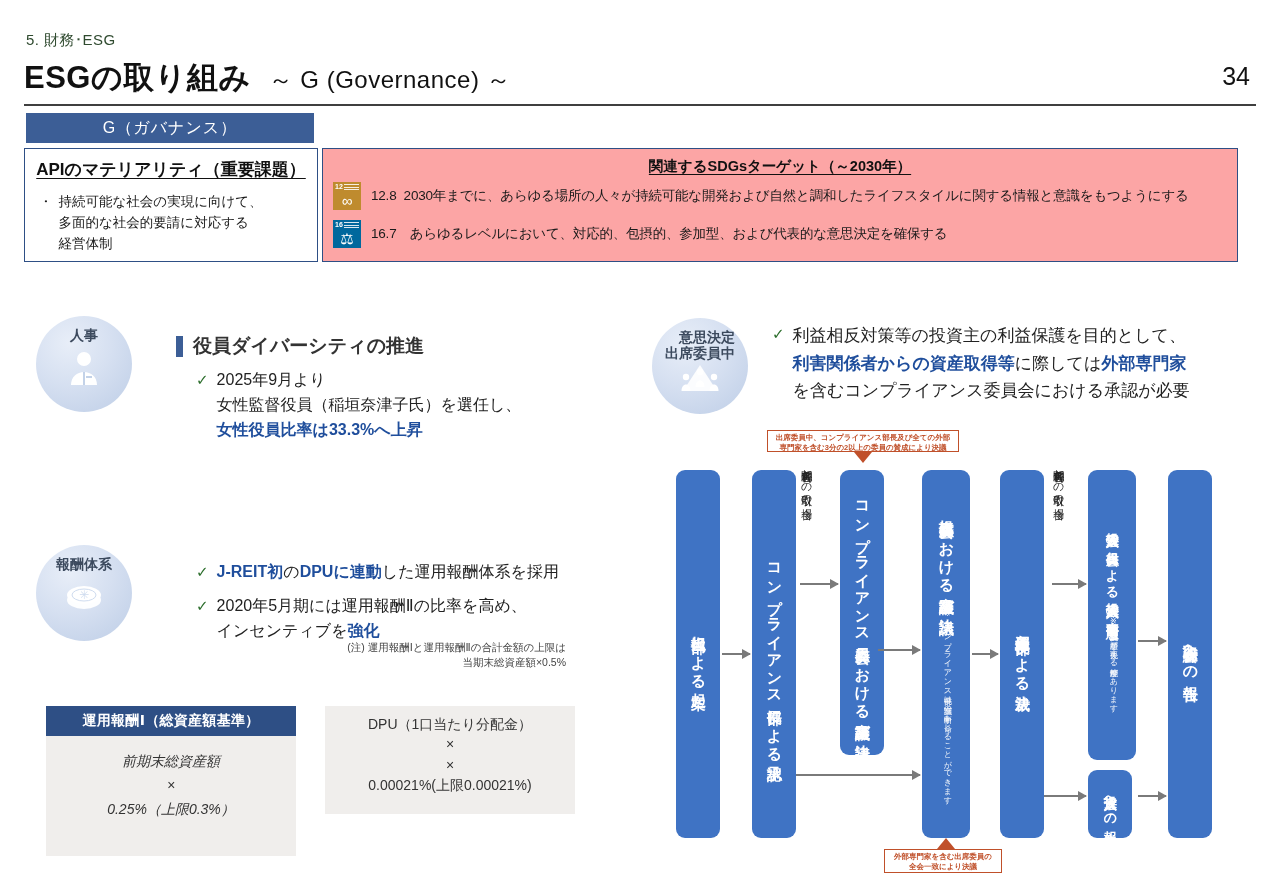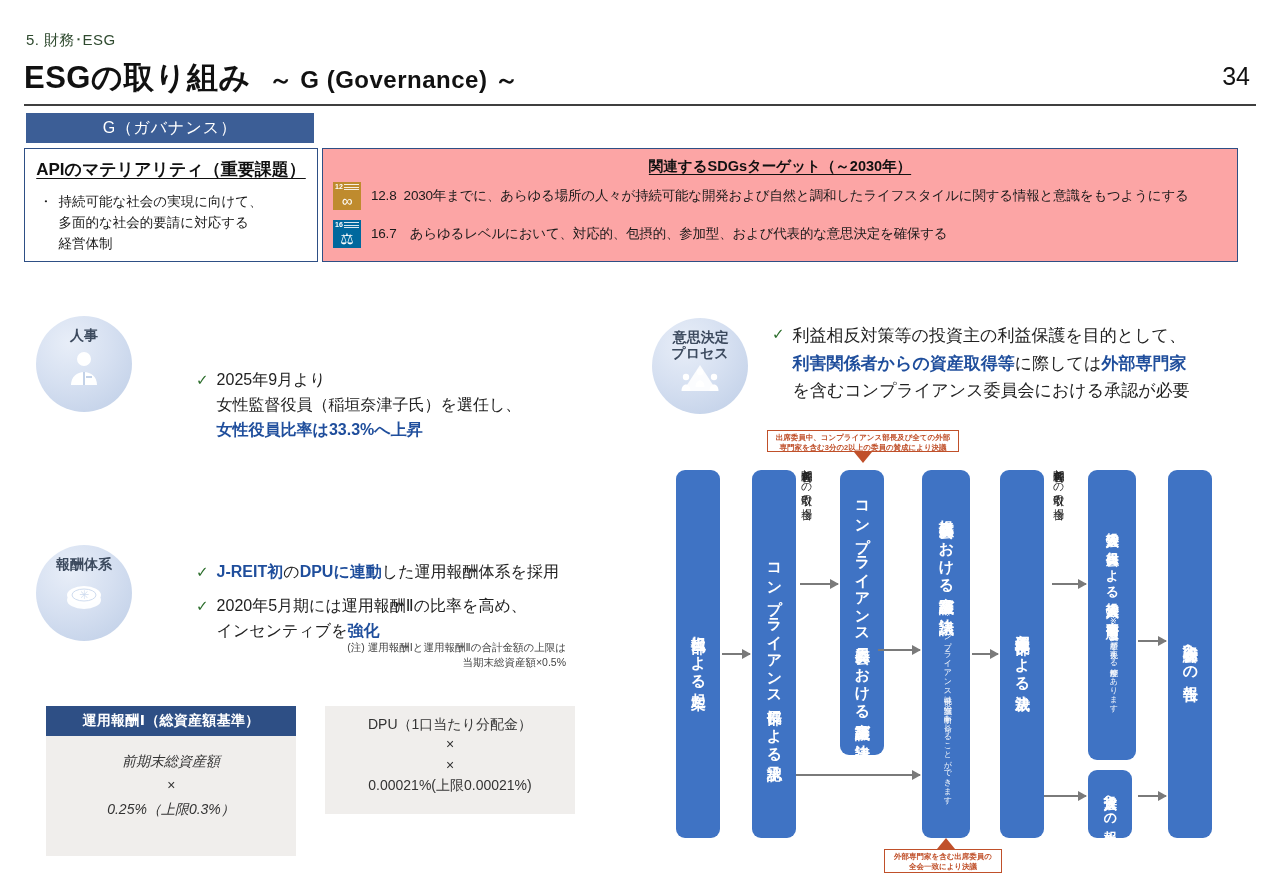--- a/index.html
+++ b/index.html
@@ -6,21 +6,21 @@
   body{
     width:1280px;height:886px;background:#ffffff;
     font-family:"Liberation Sans","DejaVu Sans",sans-serif;
     color:#1a1a1a;overflow:hidden;position:relative;
   }
   .slide{position:relative;width:1280px;height:886px;}
 
   
   .kicker{position:absolute;left:26px;top:31px;font-size:15px;color:#2f4a2f;letter-spacing:.4px;}
   .title{position:absolute;left:24px;top:57px;font-size:31px;font-weight:bold;color:#111;letter-spacing:.5px;white-space:nowrap;}
-  .title .sub{font-size:24px;font-weight:bold;margin-left:18px;}
+  .title .sub{font-size:24px;font-weight:normal;margin-left:18px;}
   .pageno{position:absolute;right:30px;top:62px;font-size:25px;color:#111;}
   .rule{position:absolute;left:24px;top:104px;width:1232px;height:2px;background:#3f3f3f;}
 
   
   .gbanner{position:absolute;left:26px;top:113px;width:288px;height:30px;background:#3c5e96;
            color:#fff;font-size:16px;display:flex;align-items:center;justify-content:center;letter-spacing:1px;}
 
   
   .matbox{position:absolute;left:24px;top:148px;width:292px;height:112px;border:1.5px solid #2e4f85;background:#fff;}
   .matbox h4{margin:0;padding:9px 0 0 0;text-align:center;font-size:17px;font-weight:bold;color:#111;
@@ -146,20 +146,24 @@
     <div class="bico">
       <svg width="40" height="40" viewBox="0 0 40 40">
         <circle cx="20" cy="12" r="7" fill="#ffffff"></circle>
         <path d="M7 38c0-8 6-13 13-13s13 5 13 13z" fill="#ffffff"></path>
         <path d="M20 25 L20 38" stroke="#c3d2e8" stroke-width="2"></path>
         <rect x="22" y="29" width="6" height="2" fill="#c3d2e8"></rect>
       </svg>
     </div>
   </div>
 
+  <div class="headline" style="left:176px;top:333px;">
+    <span class="bar"></span>
+    <span>役員ダイバーシティの推進</span>
+  </div>
 
   <div class="bul" style="position:absolute;left:196px;top:368px;">
     <span class="ck">✓</span>
     <span>
       <span>2025年9月より</span><br>
       <span>女性監督役員（稲垣奈津子氏）を選任し、</span><br>
       <span class="hl">女性役員比率は33.3%へ上昇</span>
     </span>
   </div>
 
@@ -207,21 +211,21 @@
       <div>DPU（1口当たり分配金）</div>
       <div>×</div>
       <div>×</div>
       <div>0.00021%(上限0.00021%)</div>
     </div>
   </div>
 
   <div class="badge" style="left:652px;top:318px;">
     <div class="btxt">
       <span>意思決定</span><br>
-      <span>プロセス</span>
+      <span>出席委員中</span>
     </div>
     <div class="bico" style="margin-top:2px;">
       <svg width="46" height="30" viewBox="0 0 46 30">
         <path d="M23 2 L40 28 L6 28 Z" fill="#ffffff" opacity=".9"></path>
         <circle cx="9" cy="14" r="3.2" fill="#fff"></circle>
           <path d="M4.5 28c0-4 2-6.5 4.5-6.5s4.5 2.5 4.5 6.5z" fill="#fff"></path>
         <circle cx="37" cy="14" r="3.2" fill="#fff"></circle>
           <path d="M32.5 28c0-4 2-6.5 4.5-6.5s4.5 2.5 4.5 6.5z" fill="#fff"></path>
         <circle cx="23" cy="9" r="3.2" fill="#fff"></circle>
           <path d="M18.5 24c0-4 2-6.5 4.5-6.5s4.5 2.5 4.5 6.5z" fill="#fff"></path>

